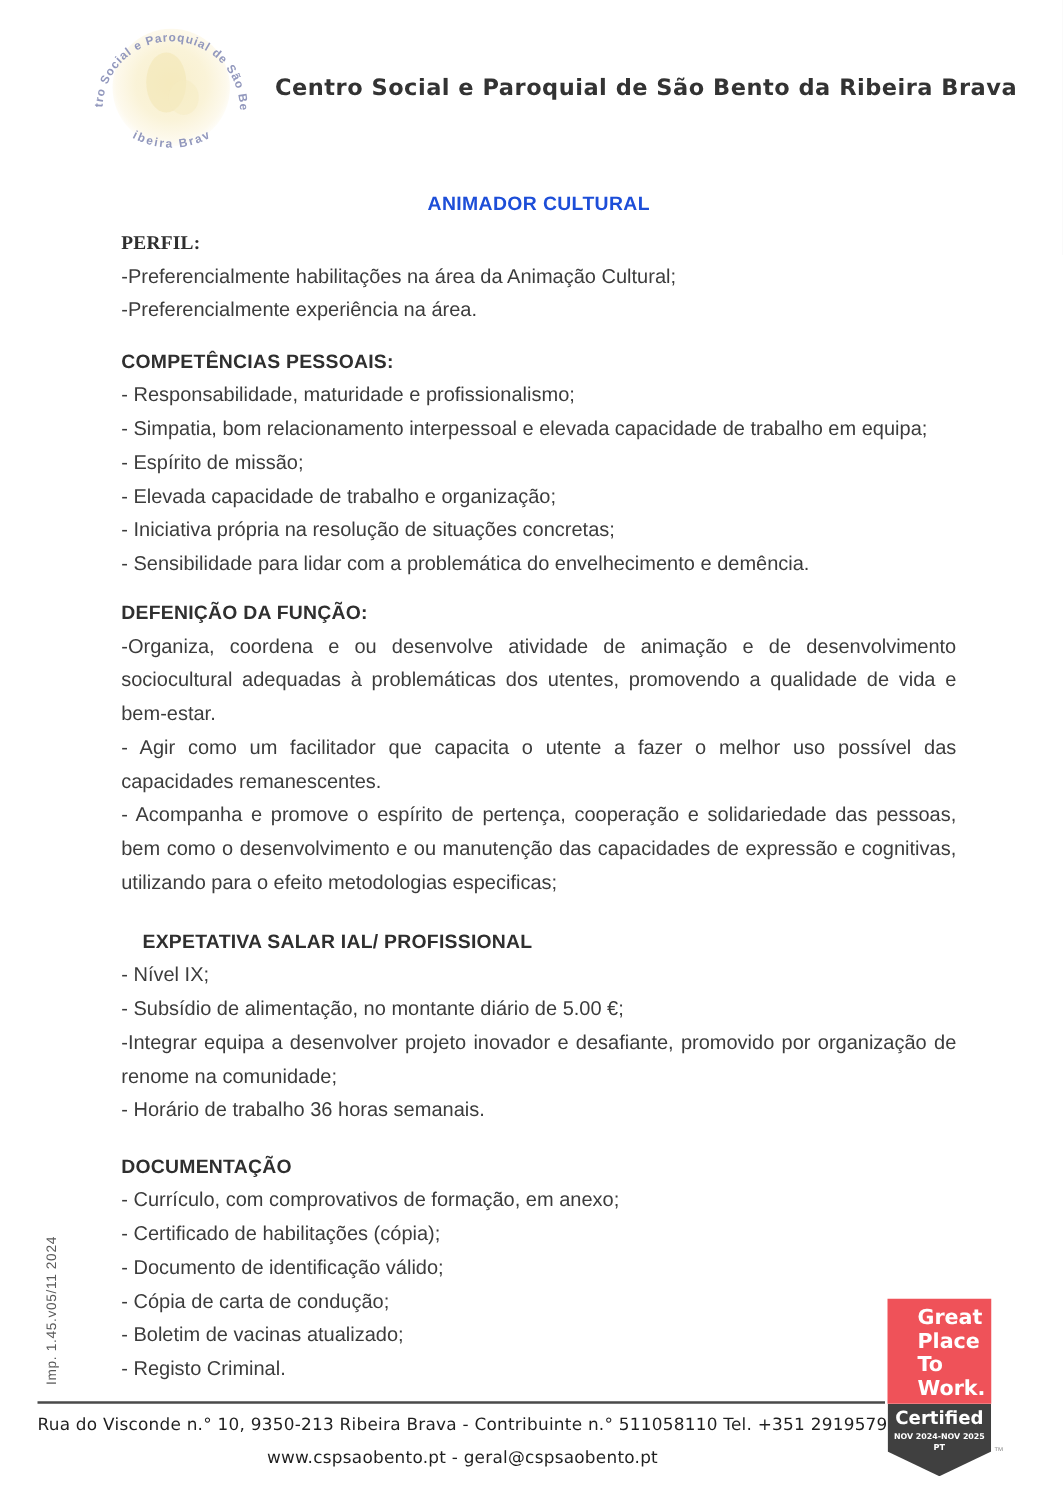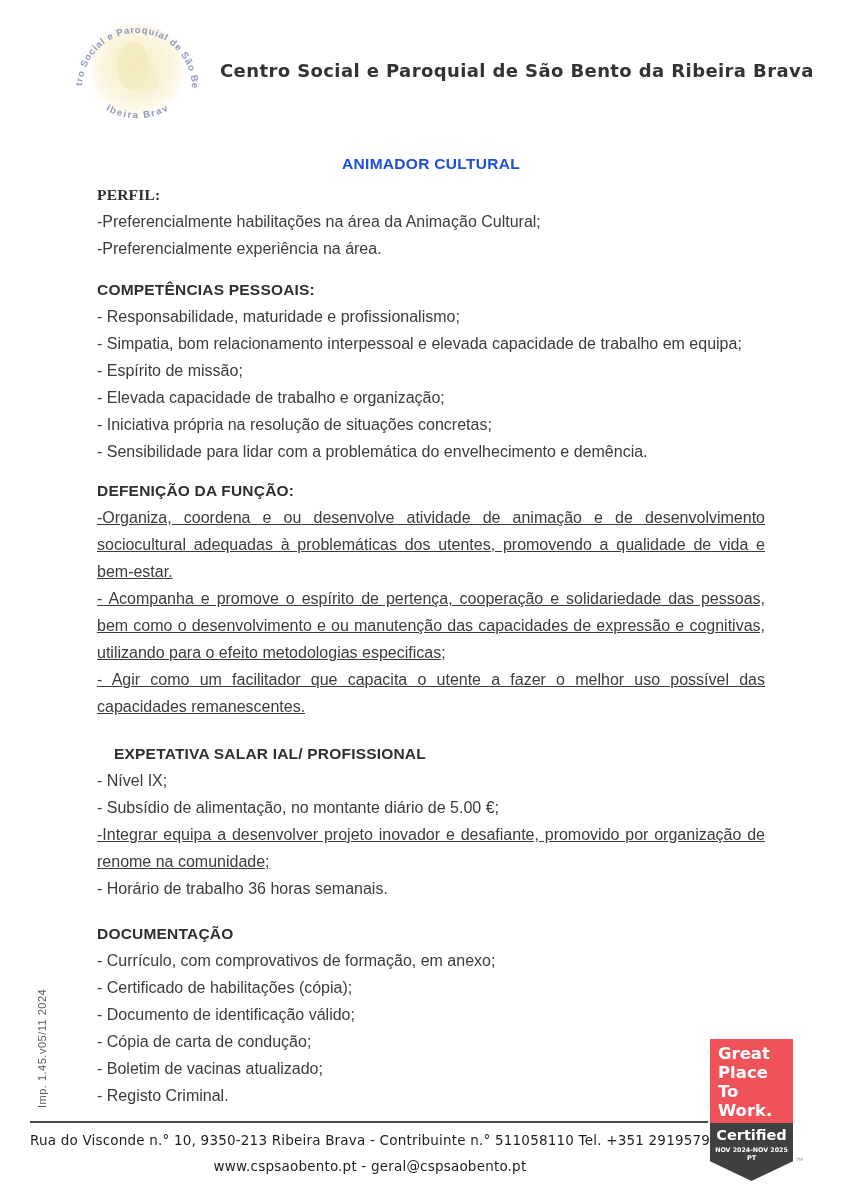--- a/index.html
+++ b/index.html
@@ -37,21 +37,21 @@
   .sec-title {
     font-weight: bold; font-size: 15.5px; line-height: 27px;
     margin: 0; color: #2f2f2f; letter-spacing: 0.2px;
   }
   .s0 .sec-title { margin-top: 4px; font-family: Liberation Serif, serif; }
   .s1 .sec-title { margin-top: 14px; }
   .s2 .sec-title { margin-top: 12px; }
   .s3 .sec-title { margin-top: 20px; margin-left: 17px; }
   .s4 .sec-title { margin-top: 18px; }
   p.line { margin: 0; line-height: 27px; }
-  p.just { text-align: justify; text-decoration: underline; }
+  p.just { text-align: justify; }
 
   
   .side-note {
     position: absolute; left: 36px; top: 1108px;
     transform: rotate(-90deg); transform-origin: left top;
     font-size: 11px; color: #5a5a5a; letter-spacing: 0.5px;
     white-space: nowrap;
   }
 
   
@@ -64,21 +64,21 @@
     text-align: center; color: #1f1f1f;
     font-family: "DejaVu Sans", sans-serif;
     font-size: 13.5px; font-weight: 500; letter-spacing: 0.2px;
   }
   .footer .f-line { line-height: 26px; white-space: nowrap; }
 
   
   .badge { position: absolute; left: 710px; top: 1039px; width: 83px; }
   .badge-red {
     background: #ef5259; color: #ffffff; height: 84px;
-    padding: 5px 0 0 8px;
+    padding: 5px 0 0 24px;
     font-family: "DejaVu Sans", sans-serif;
     font-weight: bold; font-size: 16.5px; line-height: 19px;
   }
   .badge-blue {
     background: #404040; color: #ffffff; height: 58px;
     clip-path: polygon(0 0, 100% 0, 100% 66%, 50% 100%, 0 66%);
     text-align: center;
     font-family: "DejaVu Sans", sans-serif;
   }
   .badge-certified { font-weight: bold; font-size: 14.5px; line-height: 20px; padding-top: 2px; }
@@ -132,22 +132,22 @@
       <p class="line">- Simpatia, bom relacionamento interpessoal e elevada capacidade de trabalho em equipa;</p>
       <p class="line">- Espírito de missão;</p>
       <p class="line">- Elevada capacidade de trabalho e organização;</p>
       <p class="line">- Iniciativa própria na resolução de situações concretas;</p>
       <p class="line">- Sensibilidade para lidar com a problemática do envelhecimento e demência.</p>
     </div>
 
     <div class="section s2">
       <p class="sec-title">DEFENIÇÃO DA FUNÇÃO:</p>
       <p class="line just">-Organiza, coordena e ou desenvolve atividade de animação e de desenvolvimento sociocultural adequadas à problemáticas dos utentes, promovendo a qualidade de vida e bem-estar.</p>
+      <p class="line just">- Agir como um facilitador que capacita o utente a fazer o melhor uso possível das capacidades remanescentes.</p>
       <p class="line just">- Acompanha e promove o espírito de pertença, cooperação e solidariedade das pessoas, bem como o desenvolvimento e ou manutenção das capacidades de expressão e cognitivas, utilizando para o efeito metodologias especificas;</p>
-      <p class="line just">- Agir como um facilitador que capacita o utente a fazer o melhor uso possível das capacidades remanescentes.</p>
     </div>
 
     <div class="section s3">
       <p class="sec-title">EXPETATIVA SALAR IAL/ PROFISSIONAL</p>
       <p class="line">- Nível IX;</p>
       <p class="line">- Subsídio de alimentação, no montante diário de 5.00 €;</p>
       <p class="line just">-Integrar equipa a desenvolver projeto inovador e desafiante, promovido por organização de renome na comunidade;</p>
       <p class="line">- Horário de trabalho 36 horas semanais.</p>
     </div>
 

